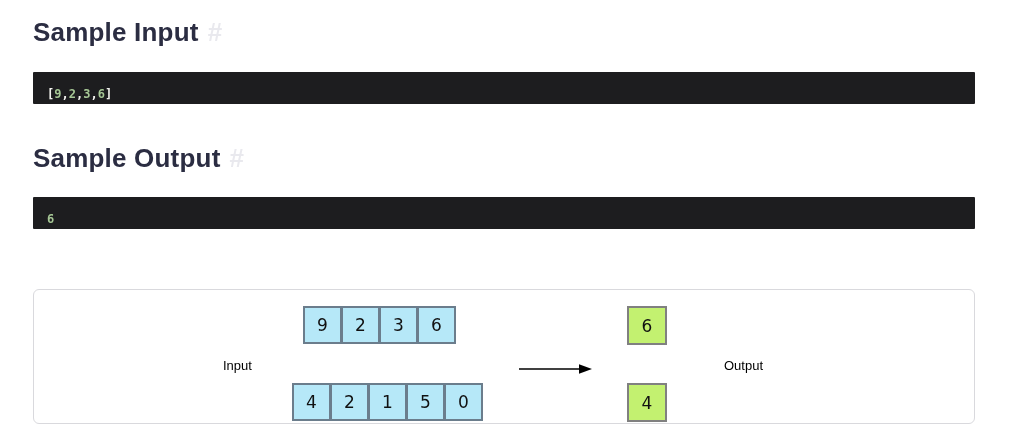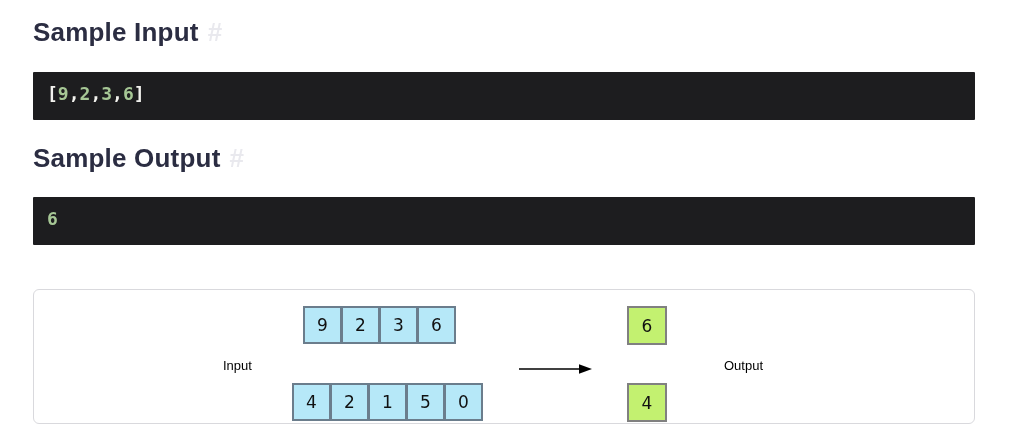--- a/index.html
+++ b/index.html
@@ -17,25 +17,25 @@
     font-family: "Liberation Sans", sans-serif;
   }
   .section-heading .anchor {
     color: #e9e9ee; text-decoration: none; font-weight: 800; margin-left: 9px;
   }
   #heading-sample-input  { top: 16px; }
   #heading-sample-output { top: 142px; }
 
   
   .code-block {
-    position: absolute; left: 33px; width: 942px; height: 48px;
+    position: absolute; left: 33px; width: 942px; height: 32px;
     background: #1d1d1f; border-radius: 1px;
     padding: 13px 14px; margin: 0;
     font-family: "DejaVu Sans Mono", "Liberation Mono", monospace;
-    font-size: 18px; line-height: 18px; white-space: pre;
+    font-size: 12px; line-height: 18px; white-space: pre;
   }
   #code-sample-input  { top: 72px; }
   #code-sample-output { top: 197px; }
   .tok-num   { color: #a6c795; font-weight: bold; }
   .tok-punct { color: #f2f2ee; font-weight: bold; }
 
   
   .diagram-box {
     position: absolute; left: 33px; top: 289px; width: 942px; height: 135px;
     background: #ffffff; border: 1px solid #d9d9dd; border-radius: 6px;

